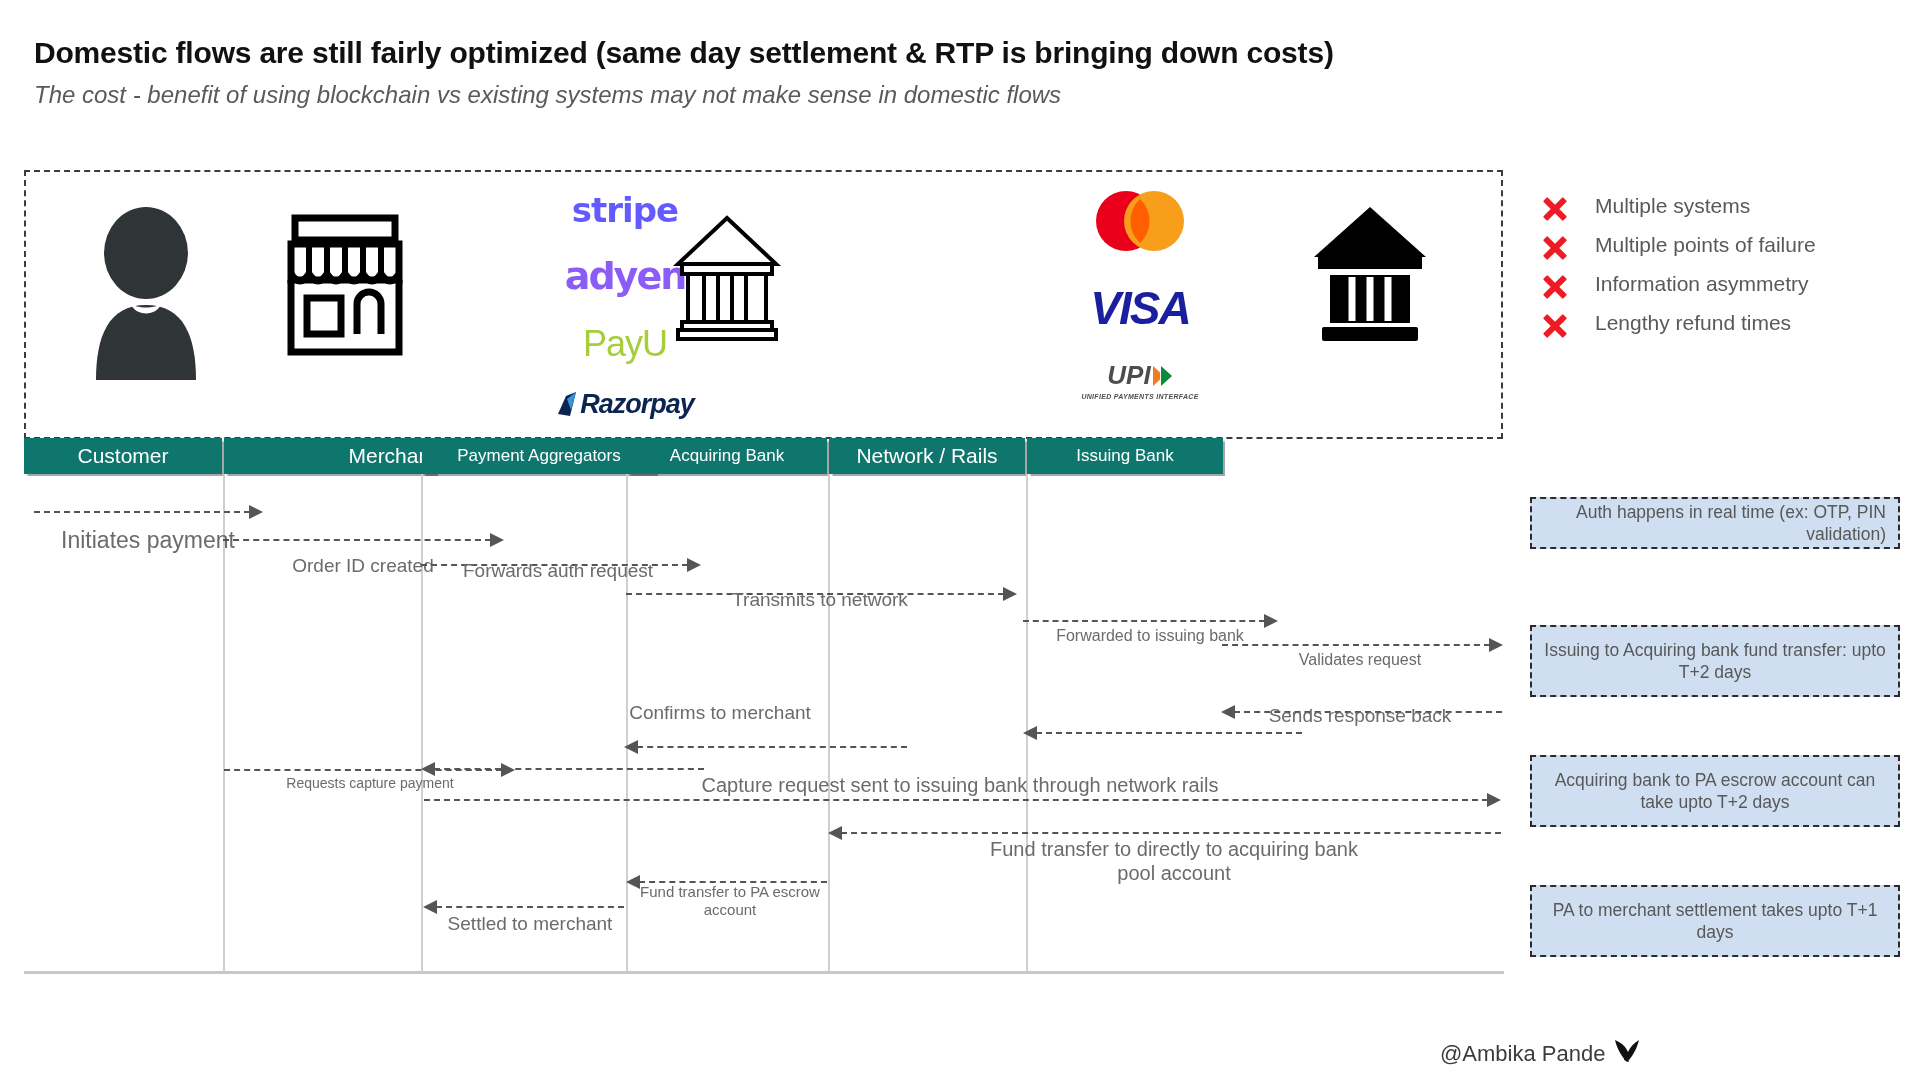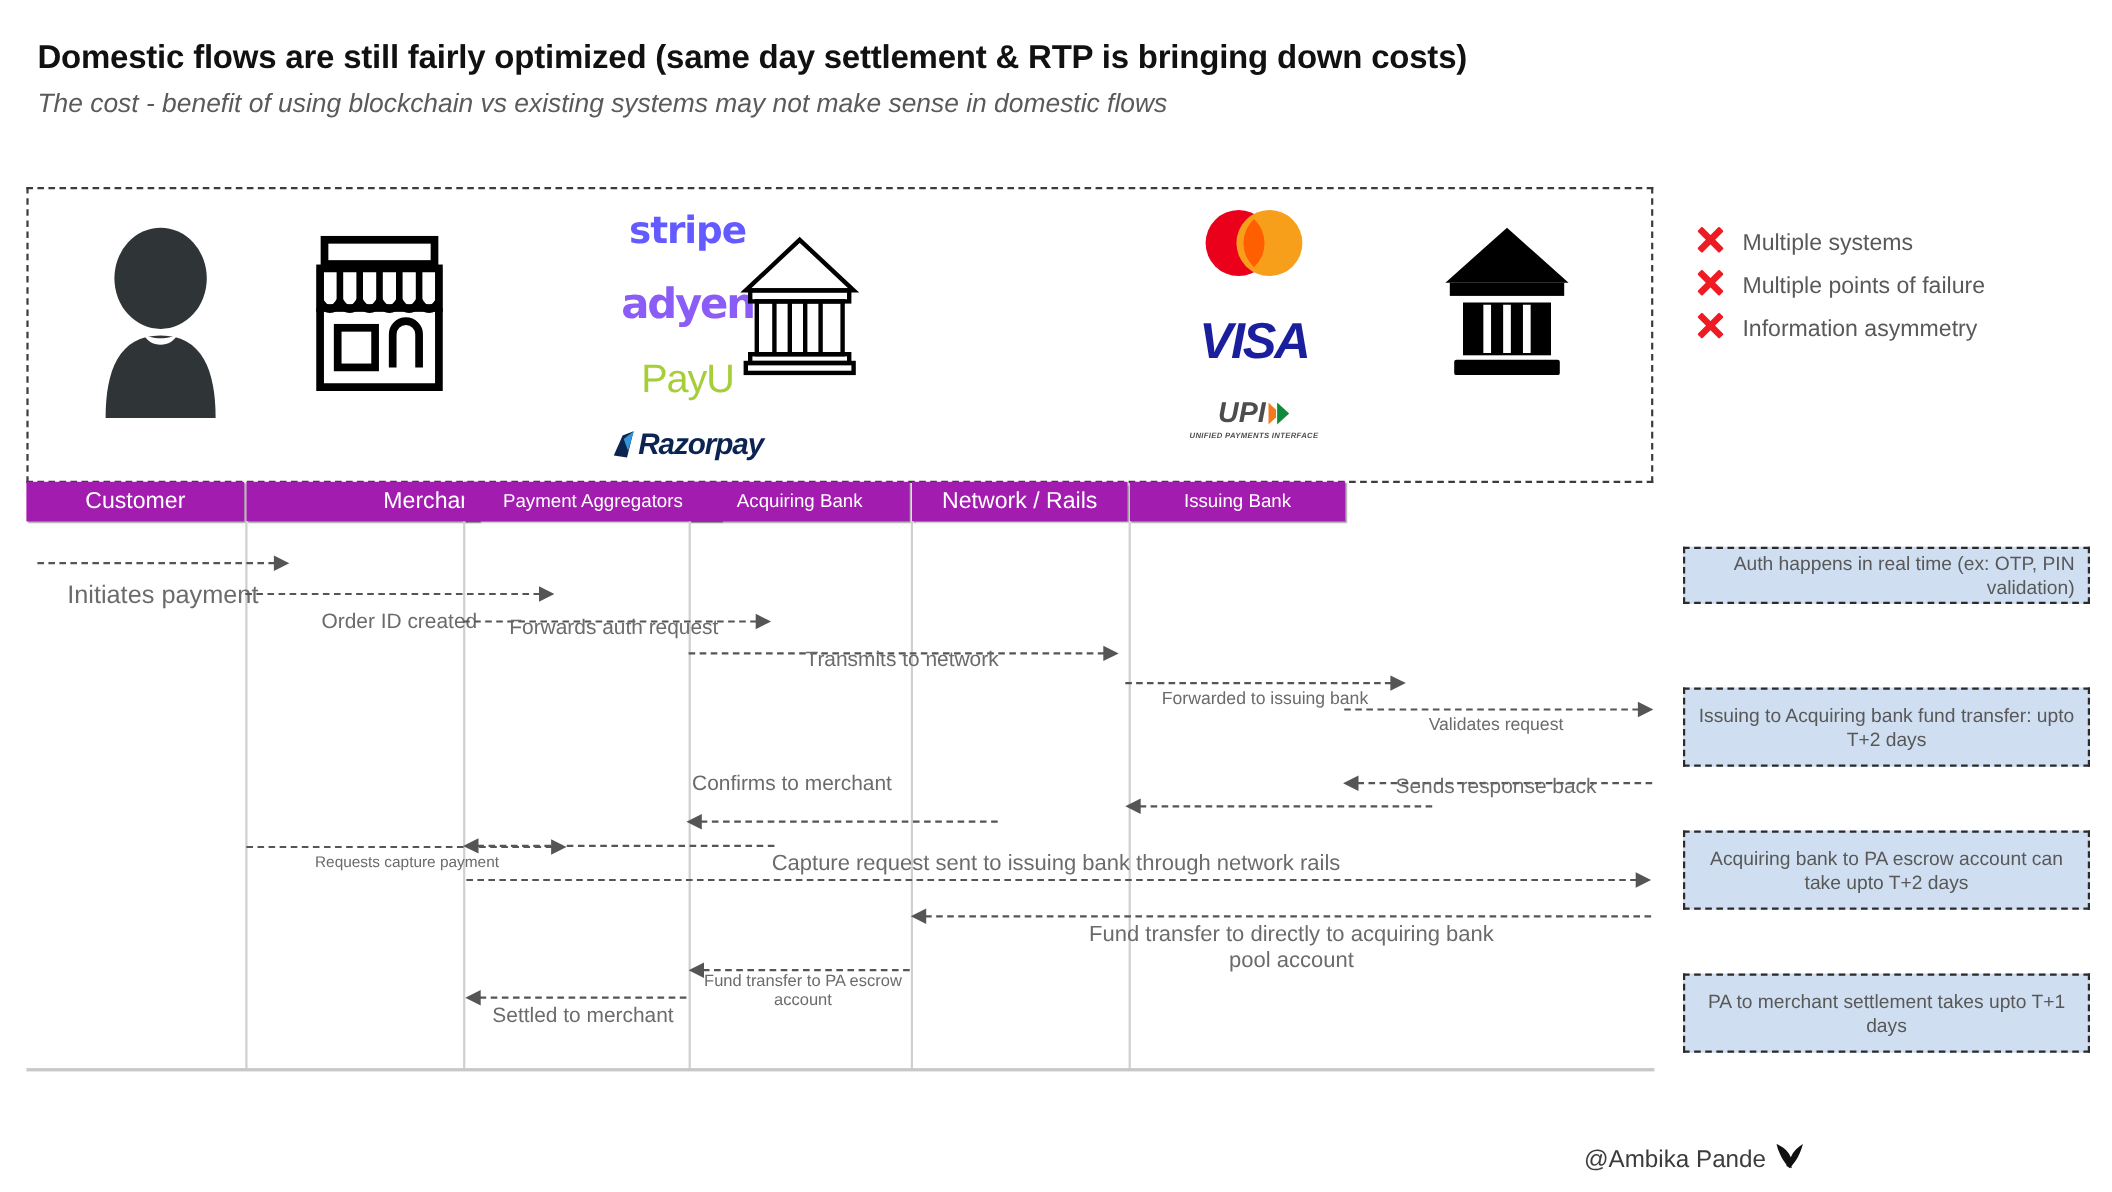--- a/index.html
+++ b/index.html
@@ -67,21 +67,21 @@
     font-size:26px;font-weight:bold;font-style:italic;color:#4d4d4d;
     letter-spacing:0px;display:flex;align-items:center;
   }
   .logo-upi .upi-sub{
     font-size:7px;font-style:italic;color:#4d4d4d;letter-spacing:0.3px;
     margin-top:2px;font-weight:bold;
   }
 
   
   #xlist{left:1540px;top:194px;width:360px;}
-  .xrow{display:flex;align-items:flex-end;height:39px;}
+  .xrow{display:flex;align-items:flex-start;height:39px;gap:11px;}
   .xmark{
     width:30px;height:30px;flex:none;margin-right:14px;position:relative;
   }
   .xmark i{
     position:absolute;left:50%;top:50%;width:28px;height:6px;background:#ee1b24;
     margin-left:-14px;margin-top:-3px;border-radius:1px;
   }
   .xmark i:first-child{transform:rotate(45deg);}
   .xmark i:last-child{transform:rotate(-45deg);}
   .xtext{font-size:21px;color:#595959;white-space:nowrap;}
@@ -91,21 +91,21 @@
     position:absolute;left:1530px;width:370px;
     background:#cfdff1;border:2px dashed #2b2b2b;
     box-sizing:border-box;
     display:flex;align-items:center;justify-content:center;
     text-align:center;color:#585858;font-size:17.5px;line-height:1.28;
     padding:6px 12px;
   }
 
   
   .lane-head{
-    position:absolute;background:#a21caf;color:#ffffff;
+    position:absolute;background:#0f766e;color:#ffffff;
     display:flex;align-items:center;justify-content:center;
     box-sizing:border-box;height:36px;top:438px;
     box-shadow:1.5px 1.5px 1px rgba(0,0,0,0.35);
   }
   .lane-head span{white-space:nowrap;}
 
   
   .lane-sep{position:absolute;width:1.5px;background:#cfcfcf;top:474px;height:498px;}
   #lane-bottom{position:absolute;left:24px;top:971px;width:1480px;height:2.5px;background:#c8c8c8;}
 
@@ -251,20 +251,27 @@
       </span>
     <span class="xtext">Multiple points of failure</span>
   </div>
   <div class="xrow">
     <span class="xmark">
         <i></i>
         <i></i>
       </span>
     <span class="xtext">Information asymmetry</span>
   </div>
+  <div class="xrow">
+    <span class="xmark">
+        <i></i>
+        <i></i>
+      </span>
+    <span class="xtext">Lengthy refund times</span>
+  </div>
 </div>
 
 <div class="callout" style="top:497px;height:52px;text-align:right;">Auth happens in real time (ex: OTP, PIN validation)</div>
 <div class="callout" style="top:625px;height:72px;">Issuing to Acquiring bank fund transfer: upto T+2 days</div>
 <div class="callout" style="top:755px;height:72px;">Acquiring bank to PA escrow account can take upto T+2 days</div>
 <div class="callout" style="top:885px;height:72px;">PA to merchant settlement takes upto T+1 days</div>
 
 <div id="lane-headers">
     <div class="lane-head" style="left: 24px; width: 198px;">
       <span style="font-size: 21px;">Customer</span>

